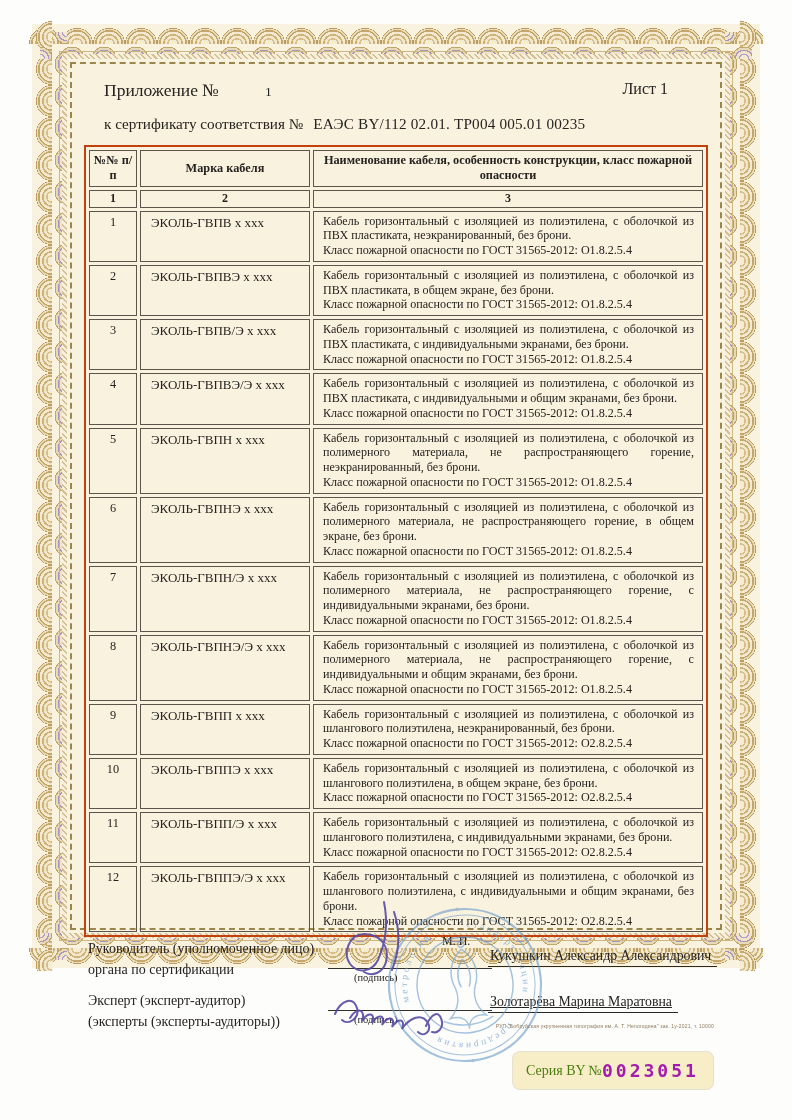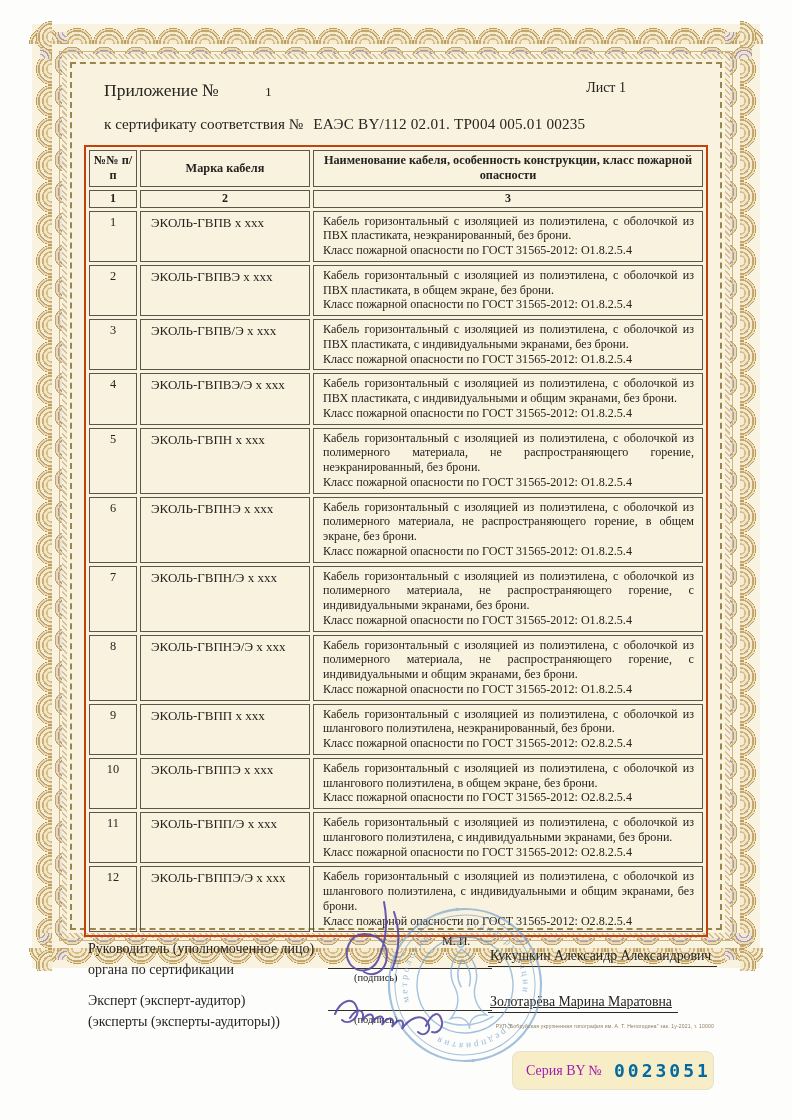--- a/index.html
+++ b/index.html
@@ -56,21 +56,21 @@
   .frame-line   { position:absolute; inset:27px; border:1px solid #cdb67f; pointer-events:none; }
   .frame-stripes{ position:absolute; inset:30px; border:5px solid transparent;
     border-image:repeating-linear-gradient(45deg,#d6c093 0 1.5px,#f6efdb 1.5px 4px) 5; pointer-events:none; }
   .frame-dotted { position:absolute; inset:38px; border:2px dashed #9a854d; pointer-events:none; }
 
   
   .content { position:absolute; inset:40px; padding:16px 12px 0; }
   .title-row { display:flex; justify-content:space-between; margin-left:20px; }
   .title { font-size:17.5px; }
   .appnum { font-size:13.5px; margin-left:46px; }
-  .sheet { font-size:14px; margin-right:82px;font-family:Liberation Serif, serif; }
+  .sheet { font-size:16px; margin-right:40px;font-family:Liberation Serif, serif; }
   .subtitle-row { margin:14px 0 0 20px; font-size:15.2px; }
   .certnum { margin-left:10px; letter-spacing:.2px; }
 
   table.cables { width:100%; border-collapse:separate; border-spacing:3px;
     border:2px solid #c2410c; margin-top:12px; table-layout:fixed; }
   .cables th, .cables td { border:1px solid #5a564b; }
   .cables th { font-size:12.3px; font-weight:bold; padding:2px 3px; vertical-align:middle; text-align:center; line-height:1.25; }
   th.c-num { width:40px; } th.c-mark { width:162px; }
   tr.idx td { font-weight:bold; font-size:12px; text-align:center; padding:0 0 1px; }
   td.num  { text-align:center; vertical-align:top; font-size:12.3px; padding-top:3px; }
@@ -93,22 +93,22 @@
   .cap { font-size:10.5px; }
   .cap1 { left:322px; top:42px; }
   .cap2 { left:322px; top:84px; }
   .lbl-expert { left:56px; top:60px; line-height:1.5; }
 
   .ink-overlay { position:absolute; left:0; top:0; width:728px; height:1068px; pointer-events:none; }
 
   .serial { position:absolute; left:481px; top:1028px; width:200px; height:37px;
     background:#f7eec8; border-radius:7px; display:flex; align-items:center;
     box-shadow:0 0 0 1px rgba(190,170,120,.35); }
-  .serial-label { margin-left:13px; font-size:14px; color:#a21caf; }
-  .serial-number { margin-left:12px; color:#0369a1; font-size:18px; font-weight:bold;
+  .serial-label { margin-left:13px; font-size:14px; color:#4d7c0f; }
+  .serial-number { color:#a21caf; font-size:18px; font-weight:bold;
     letter-spacing:3px; font-family:"DejaVu Sans Mono", monospace; }
 
   .printer-note { position:absolute; right:46px; top:999px; font-size:5px;
     color:#8d7a5e; letter-spacing:.2px; font-family:"Liberation Sans", sans-serif; }
 </style>
 </head>
 <body>
 
 <div class="stage">
   <div class="page">

